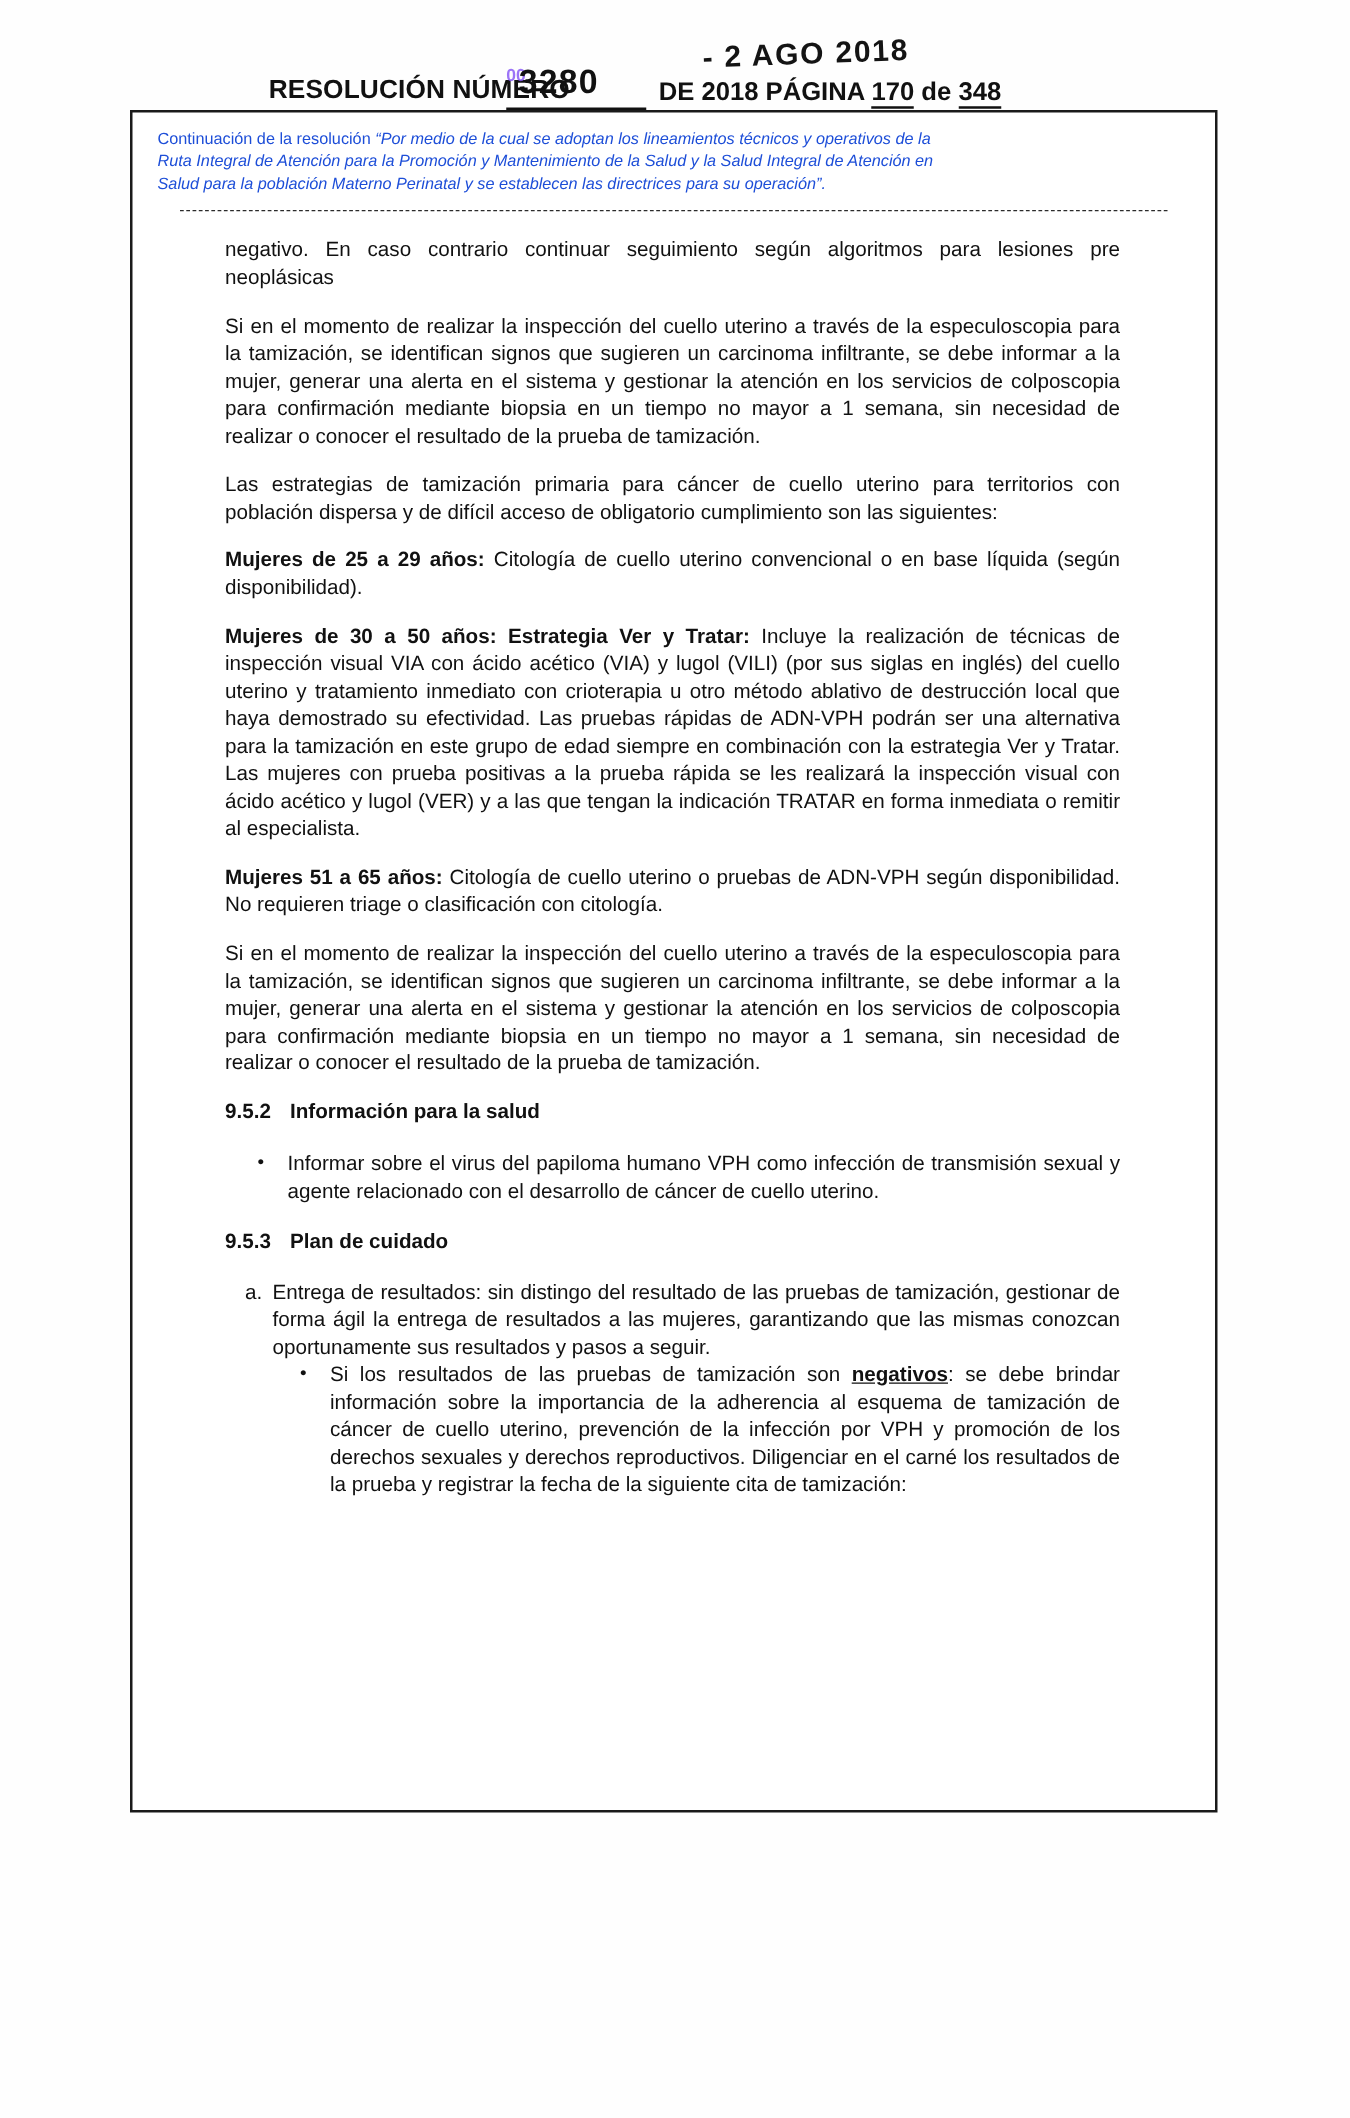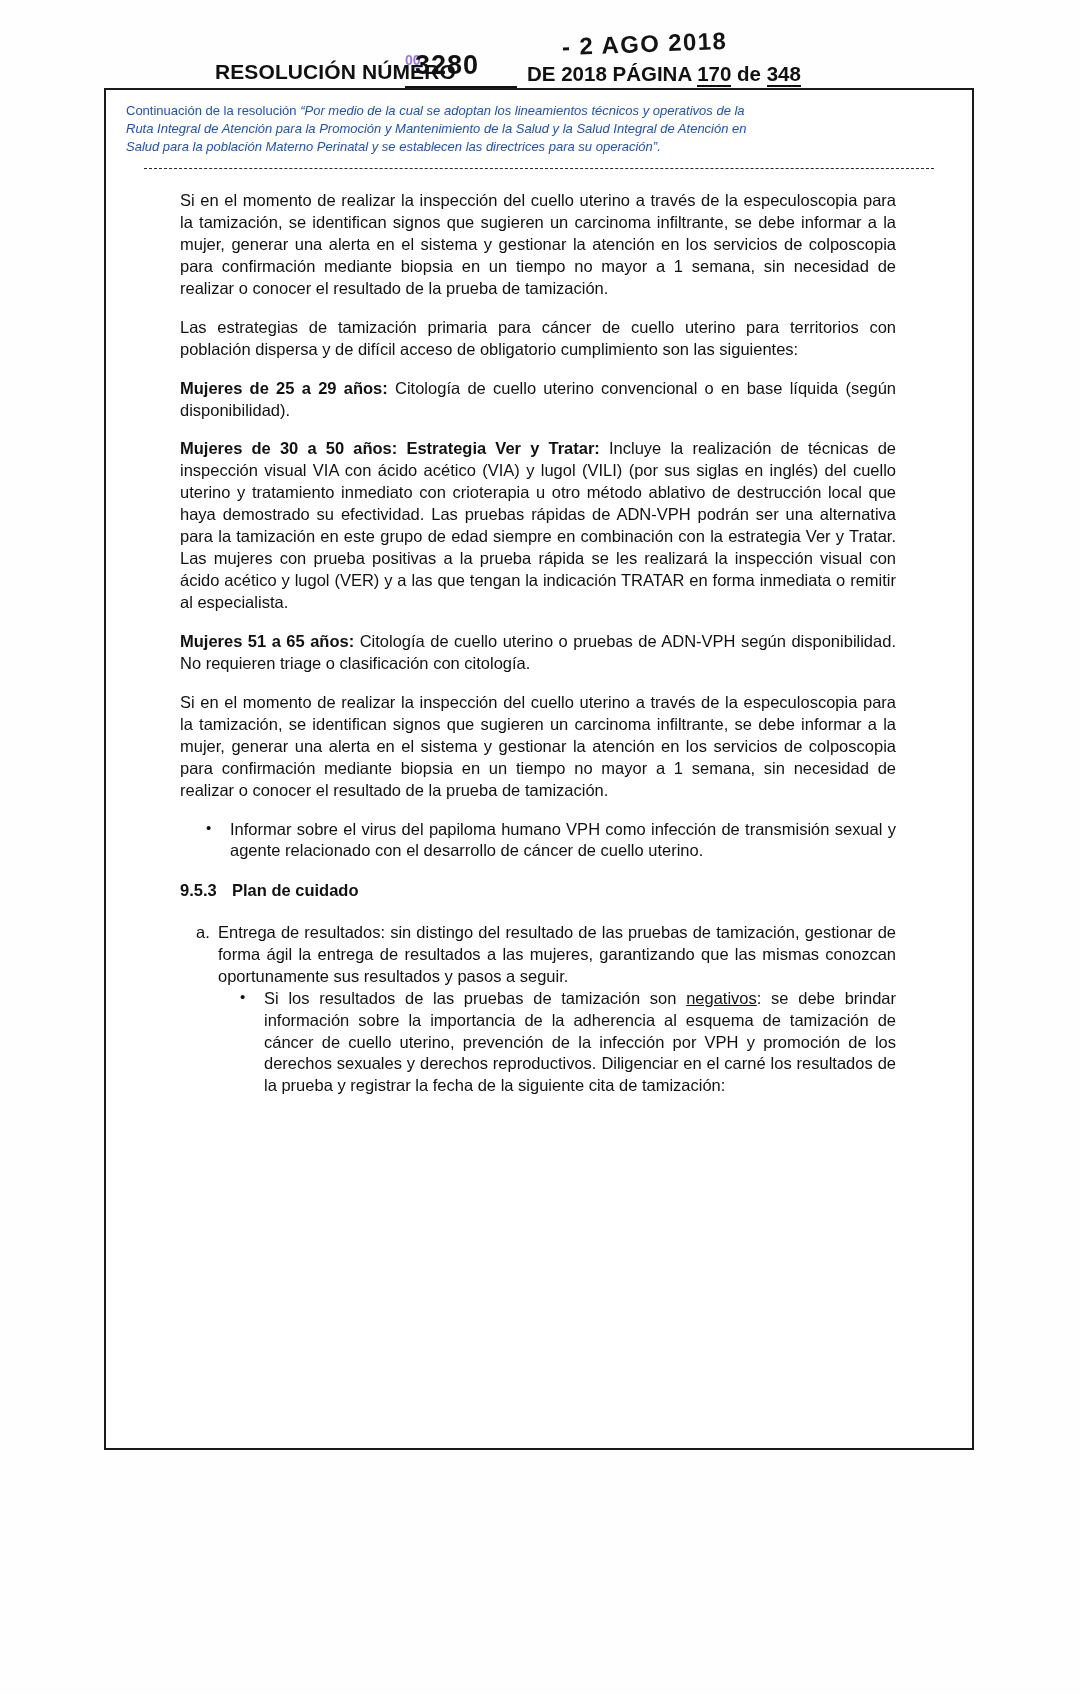--- a/index.html
+++ b/index.html
@@ -133,21 +133,21 @@
     color: #111;
   }
 
   p.para {
     margin: 0 0 17px 0;
     text-align: justify;
     text-justify: inter-word;
   }
 
   .b { font-weight: bold; }
-  .bu { font-weight: normal; text-decoration: underline; }
+  .bu { font-weight: bold; text-decoration: underline; }
 
   h3.subhead {
     margin: 0 0 18px 0;
     font-size: 16.5px;
     font-weight: bold;
     line-height: 1.3;
   }
 
   h4.numhead {
     margin: 0 0 20px 0;
@@ -240,34 +240,36 @@
     <div class="continuation">
       <span class="plain">Continuación de la resolución </span><span>“Por medio de la cual se adoptan los lineamientos técnicos y operativos  de la</span><br>
       <span>Ruta Integral de Atención para la Promoción y Mantenimiento de la Salud y la Salud Integral de Atención en</span><br>
       <span>Salud para la población Materno Perinatal y se establecen las directrices para su operación”.</span>
     </div>
 
     <div class="dashed-rule"></div>
 
     <div class="body-col">
 
+      <p class="para">negativo. En caso contrario continuar seguimiento según algoritmos para lesiones pre neoplásicas</p>
 
       <p class="para">Si en el momento de realizar la inspección del cuello uterino a través de la especuloscopia para la tamización, se identifican signos que sugieren un carcinoma infiltrante, se debe informar a la mujer, generar una alerta en el sistema y gestionar la atención en los servicios de colposcopia para confirmación mediante biopsia en un tiempo no mayor a 1 semana, sin necesidad de realizar o conocer el resultado de la prueba de tamización.</p>
 
 
       <p class="para">Las estrategias de tamización primaria para cáncer de cuello uterino para territorios con población dispersa y de difícil acceso de obligatorio cumplimiento son las siguientes:</p>
 
       <p class="para"><span class="b">Mujeres de 25 a 29 años:</span><span> Citología de cuello uterino convencional o en base líquida (según disponibilidad).</span></p>
 
       <p class="para"><span class="b">Mujeres de 30 a 50 años: Estrategia Ver y Tratar:</span><span> Incluye la realización de técnicas de inspección visual VIA con ácido acético (VIA) y lugol (VILI) (por sus siglas en inglés) del cuello uterino y tratamiento inmediato con crioterapia u otro método ablativo de destrucción local que haya demostrado su efectividad. Las pruebas rápidas de ADN-VPH podrán ser una alternativa para la tamización en este grupo de edad siempre en combinación con la estrategia Ver y Tratar. Las mujeres con prueba positivas a la prueba rápida se les realizará la inspección visual con ácido acético y lugol (VER) y a las que tengan la indicación TRATAR en forma inmediata o remitir al especialista.</span></p>
 
       <p class="para"><span class="b">Mujeres 51 a 65 años:</span><span> Citología de cuello uterino o pruebas de ADN-VPH según disponibilidad. No requieren triage o clasificación con citología.</span></p>
 
       <p class="para">Si en el momento de realizar la inspección del cuello uterino a través de la especuloscopia para la tamización, se identifican signos que sugieren un carcinoma infiltrante, se debe informar a la mujer, generar una alerta en el sistema y gestionar la atención en los servicios de colposcopia para confirmación mediante biopsia en un tiempo no mayor a 1 semana, sin necesidad de realizar o conocer el resultado de la prueba de tamización.</p>
 
+      <h4 class="numhead"><span class="num">9.5.2</span><span>Información para la salud</span></h4>
 
       <ul class="bullets">
         <li>Informar sobre el virus del papiloma humano VPH como infección de transmisión sexual y agente relacionado con el desarrollo de cáncer de cuello uterino.</li>
       </ul>
 
       <h4 class="numhead"><span class="num">9.5.3</span><span>Plan de cuidado</span></h4>
 
       <ol class="alpha">
         <li>
           <span>Entrega de resultados: sin distingo del resultado de las pruebas de tamización, gestionar de forma ágil la entrega de resultados a las mujeres, garantizando que las mismas conozcan oportunamente sus resultados y pasos a seguir.</span>

